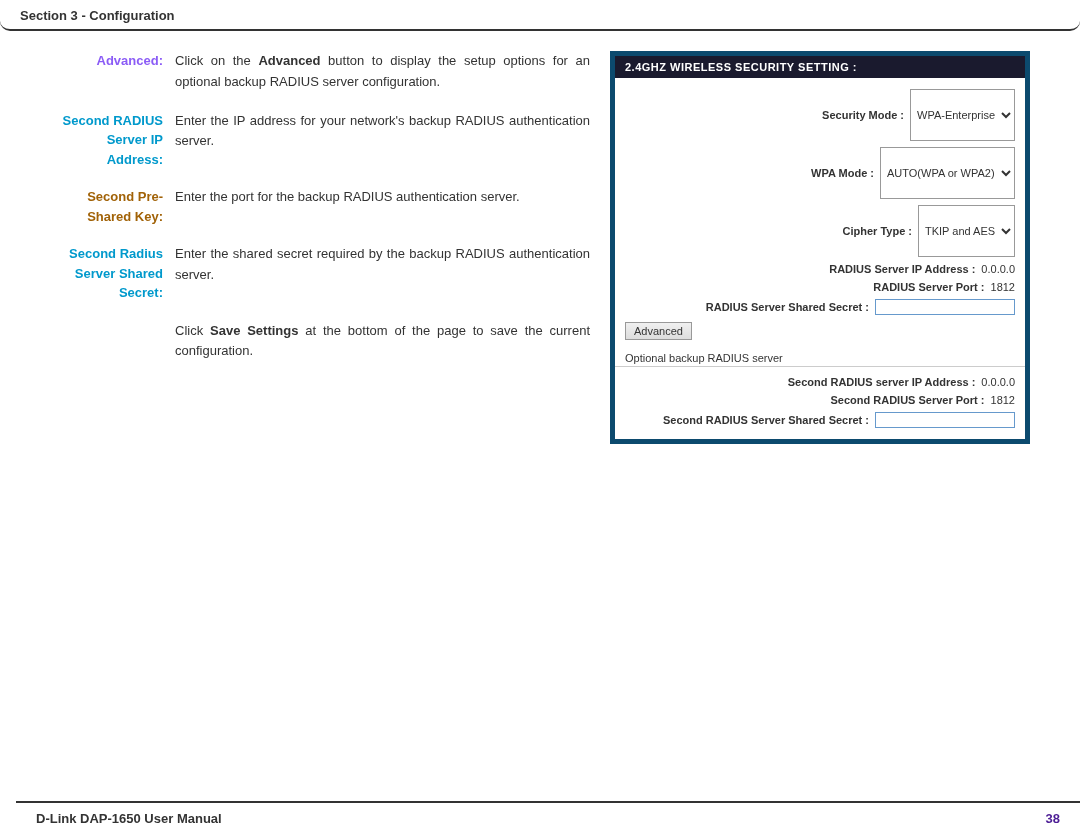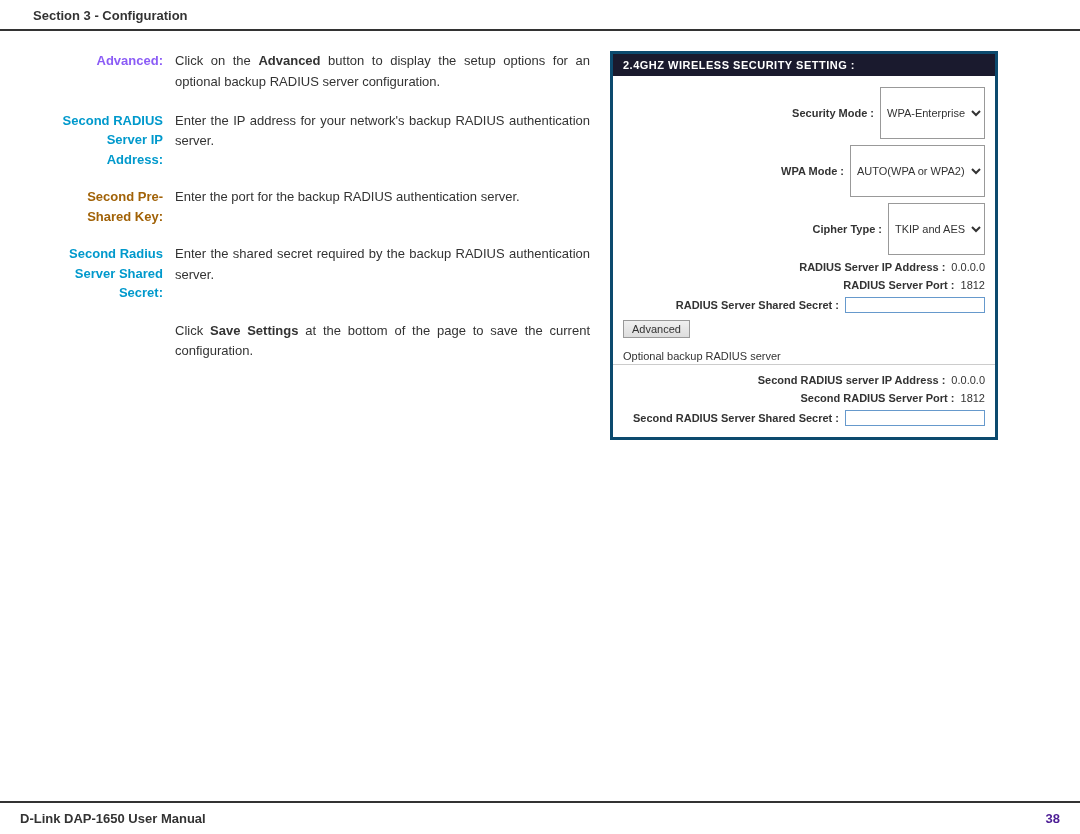--- a/index.html
+++ b/index.html
@@ -9,21 +9,22 @@
       background: #fff;
       width: 1080px;
       height: 834px;
       overflow: hidden;
       position: relative;
     }
 
     
     .top-header {
       border-bottom: 2px solid #333;
-      padding: 8px 20px 6px 33px;
+      padding: 8px 20px 6px 20px;
+      border-radius: 10px;
     }
     .top-header span {
       font-size: 13px;
       font-weight: bold;
       color: #333;
     }
 
     
     .main-content {
       display: flex;
@@ -63,23 +64,23 @@
       color: #333;
     }
 
     
     .right-col {
       flex: 1;
     }
 
     
     .wifi-panel {
-      border: 3px solid #0c4a6e;
+      border: 5px solid #0c4a6e;
       background: #fff;
-      width: 388px;
+      width: 420px;
     }
     .wifi-panel-header {
       background: #1a1a2e;
       color: #fff;
       font-size: 11px;
       font-weight: bold;
       padding: 5px 10px;
       letter-spacing: 0.5px;
       text-transform: uppercase;
     }
@@ -146,21 +147,21 @@
     .divider-line {
       border: none;
       border-top: 1px solid #ccc;
       margin: 0 0 6px 0;
     }
 
     
     .bottom-footer {
       position: absolute;
       bottom: 0;
-      left: 0;
+      left: 16px;
       right: 0;
       border-top: 2px solid #333;
       padding: 8px 20px;
       display: flex;
       justify-content: space-between;
       align-items: center;
     }
     .footer-left {
       font-size: 13px;
       font-weight: bold;

